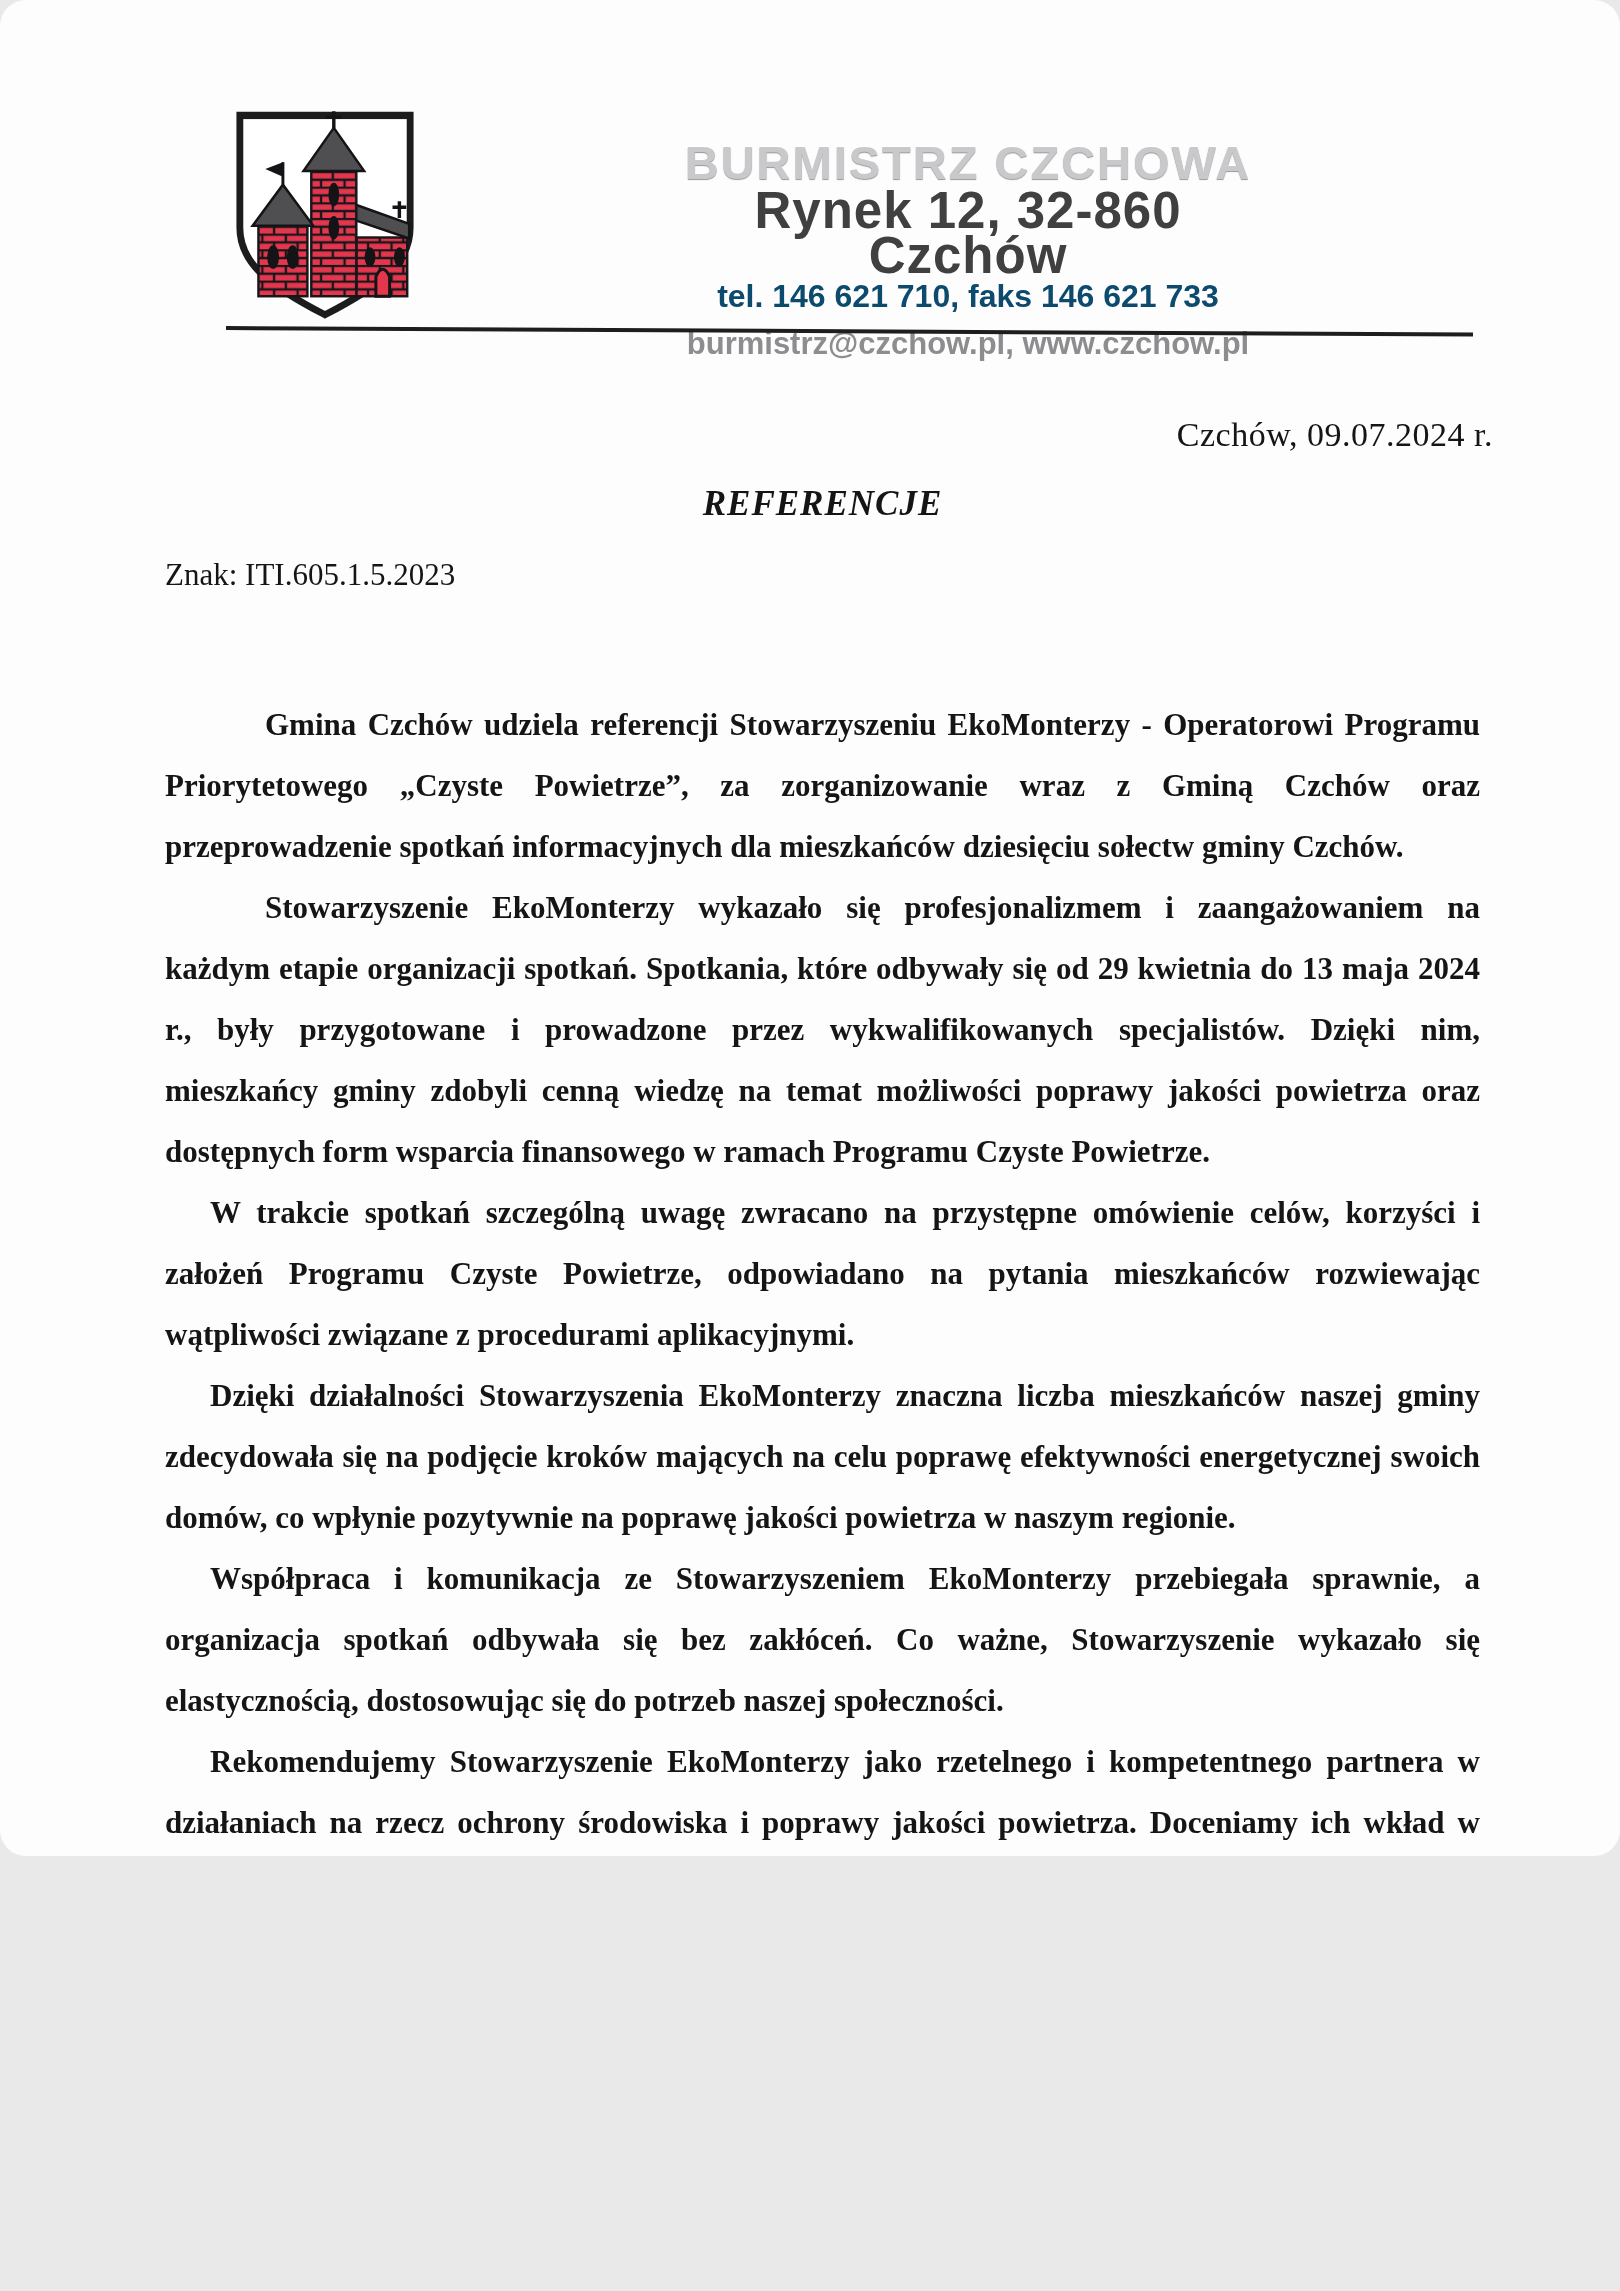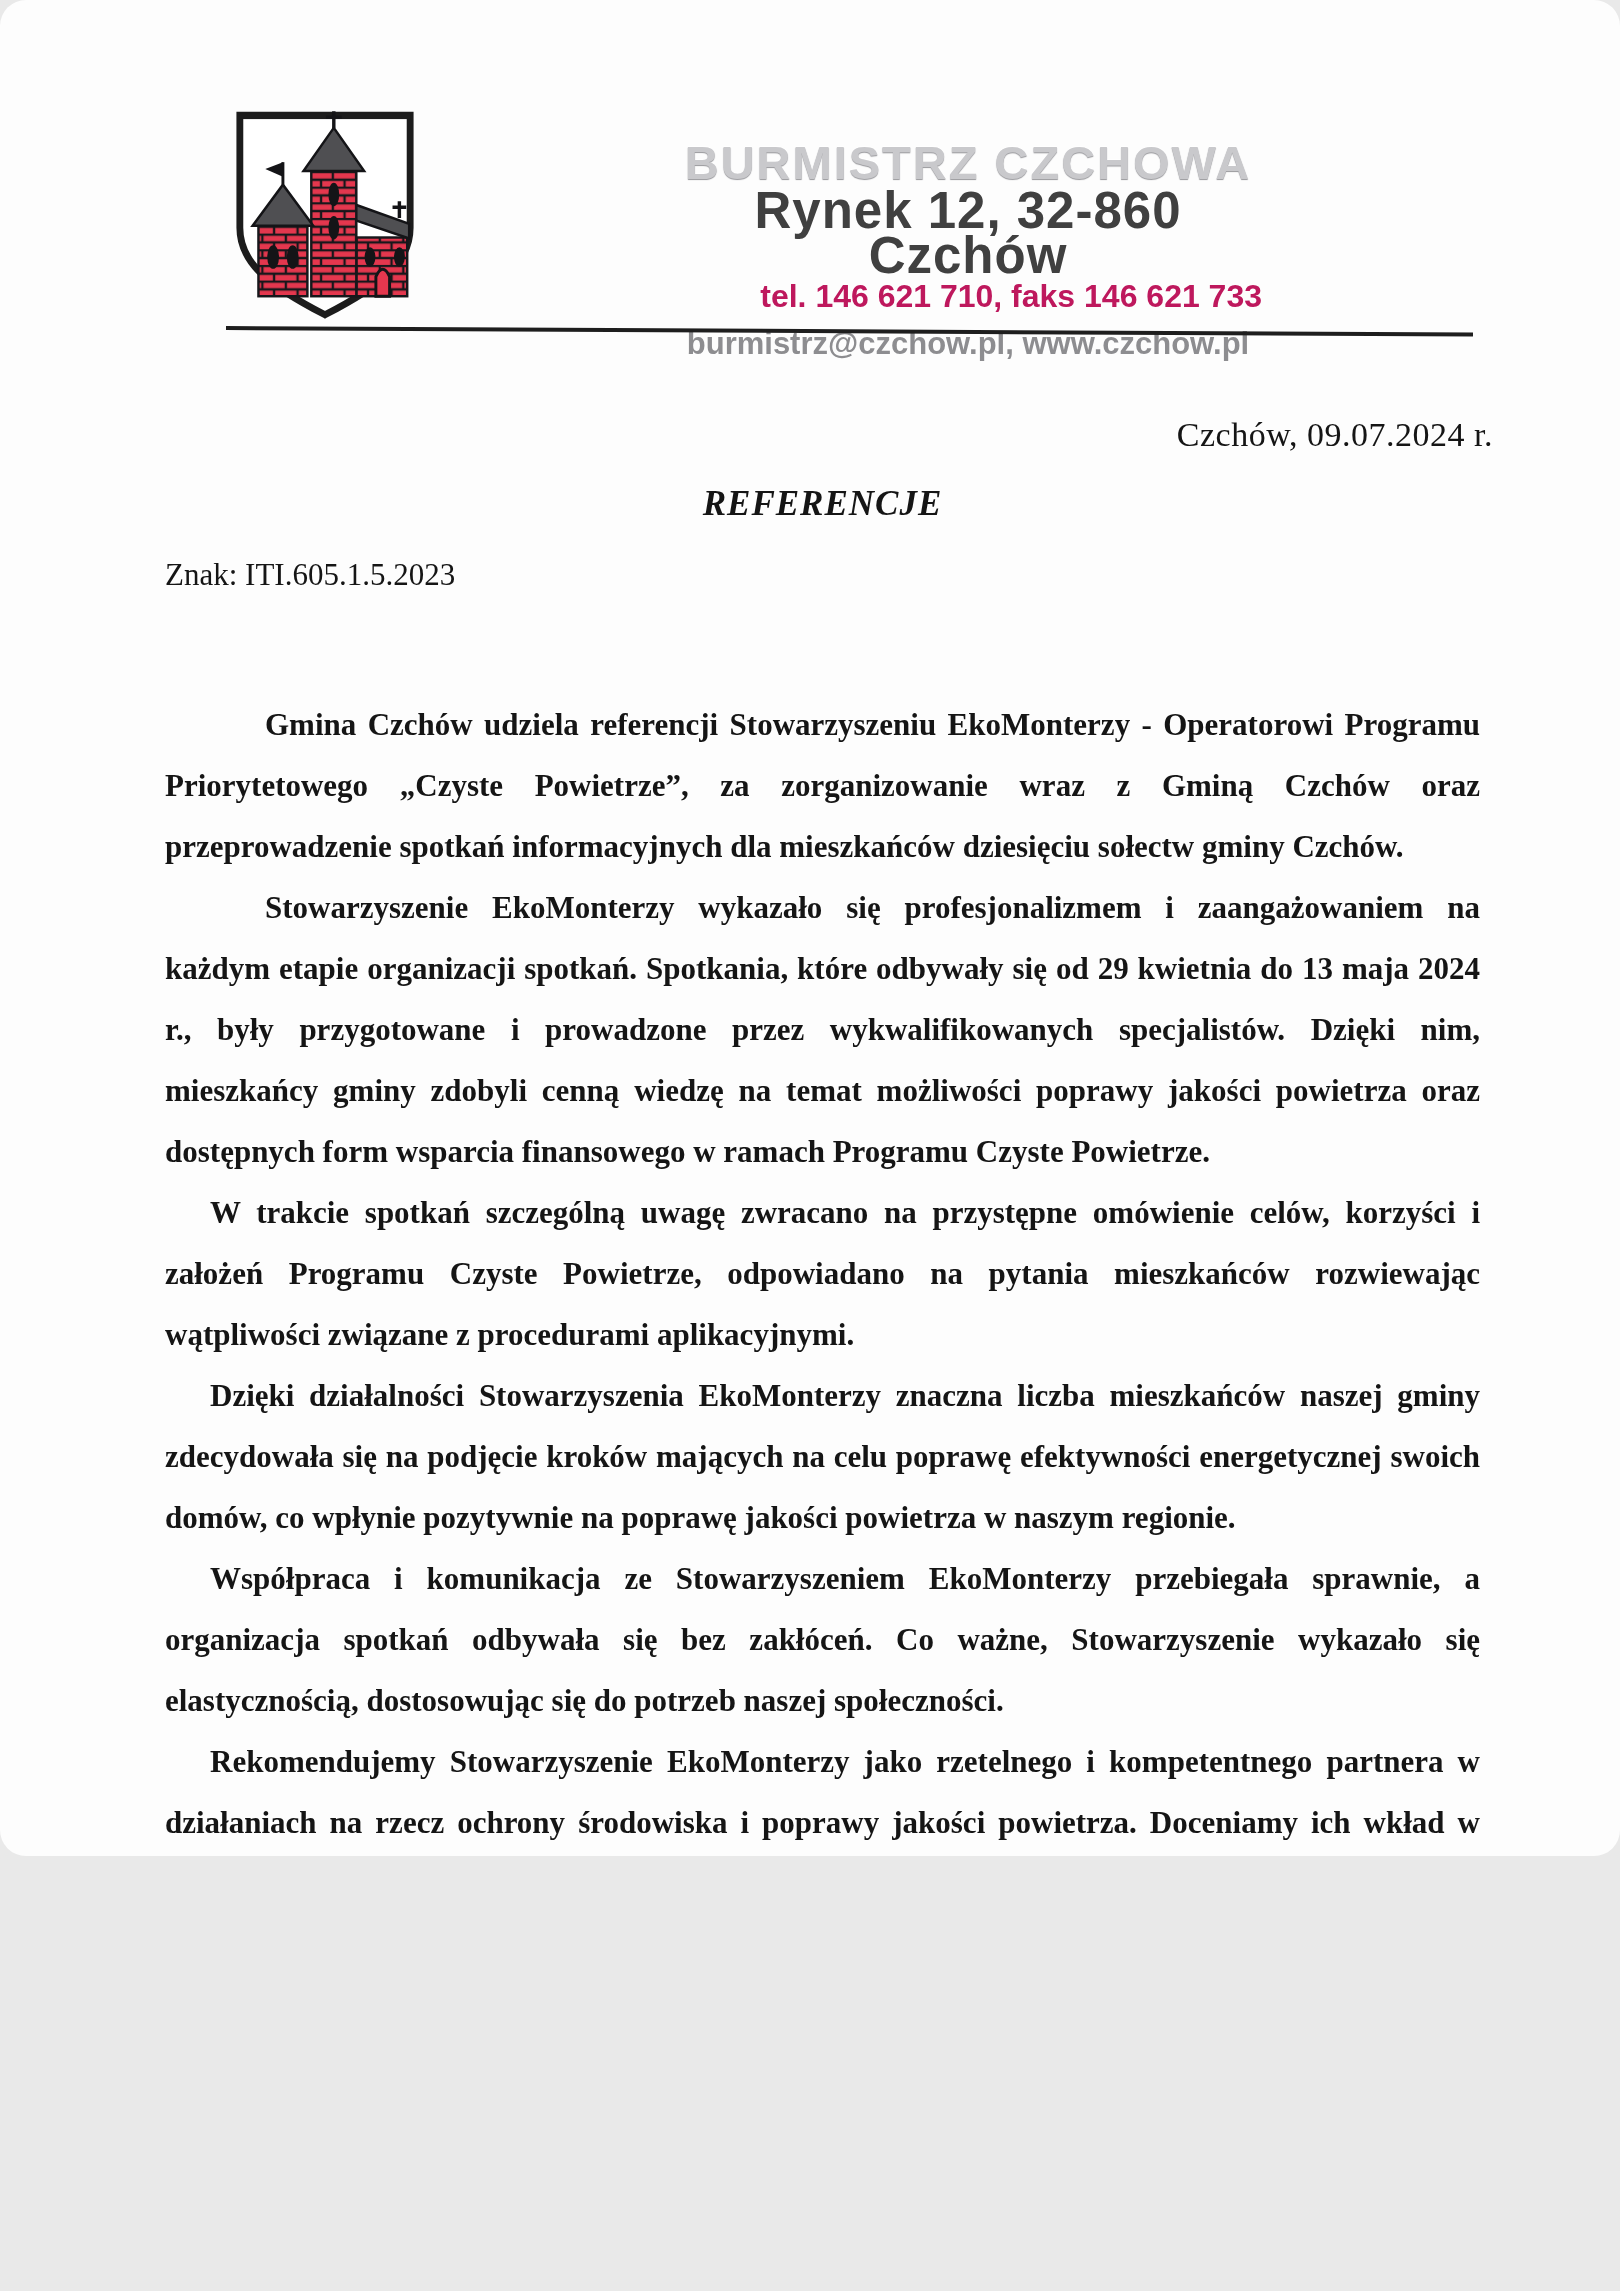--- a/index.html
+++ b/index.html
@@ -22,21 +22,21 @@
     text-align:center;
     font-family:"Liberation Sans","DejaVu Sans",sans-serif;
     font-weight:bold;
   }
   .lh-office{
     font-size:47px;line-height:51px;letter-spacing:2px;
     color:#c9c9cc;
     text-shadow:0 1px 1px #97979b, 0 -1px 0 #ffffff;
   }
   .lh-address{font-size:51px;line-height:45px;color:#404040;letter-spacing:1px;}
-  .lh-phone{font-size:32px;line-height:37px;color:#be185d;text-align:right;}
+  .lh-phone{font-size:32px;line-height:37px;color:#0c4a6e;}
   .lh-web{font-size:31px;line-height:35px;color:#8d8d90;margin-top:11px;}
   .rule{
     position:absolute;left:226px;top:326px;width:1247px;height:3.9px;
     background:#1e1e1e;transform:rotate(0.3deg);transform-origin:left center;
   }
 
   
   .place-date{
     position:absolute;top:416px;right:127px;
     font-size:34px;letter-spacing:0.5px;

